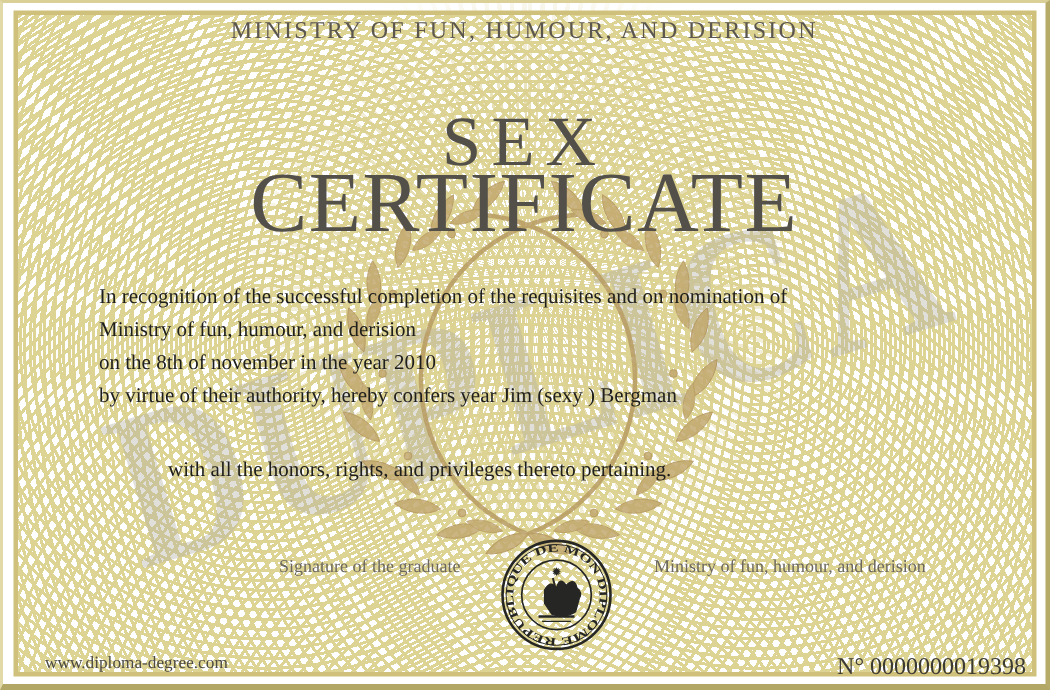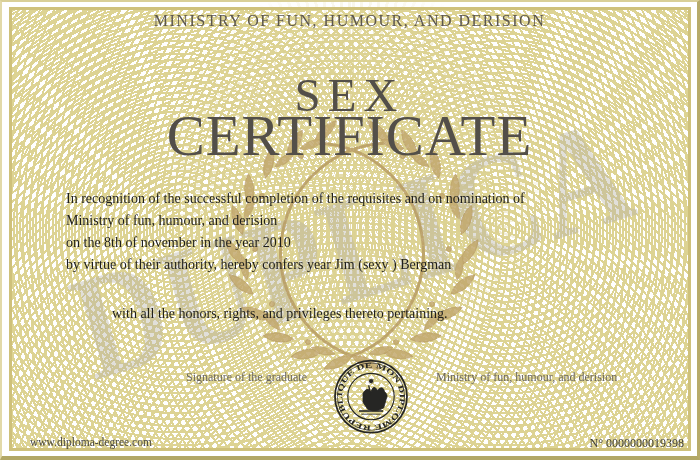--- a/index.html
+++ b/index.html
@@ -42,21 +42,21 @@
   .title{left:0;right:0;top:72px;text-align:center;color:#534f49;}
   .title .l1{font-size:47px;letter-spacing:7px;line-height:42px;}
   .title .l2{font-size:57px;letter-spacing:1px;line-height:40px;}
   .body{left:64px;top:186px;font-size:14px;line-height:22px;color:#1e1e1c;white-space:nowrap;}
   .body .closing{margin-top:27px;padding-left:46px;}
   .sig{font-size:12px;color:#6b675e;white-space:nowrap;margin-left:24px;}
   .sig.left{left:160px;top:368px;}
   .sig.right{left:410px;top:368px;}
   .seal{position:absolute;left:329px;top:353px;z-index:7;}
   .footer-url{left:28px;top:434px;font-size:11.5px;color:#4c4a42;}
-  .serial{right:13px;top:434px;font-size:12px;color:#3b3a33;padding-left:37px;}
+  .serial{right:13px;top:434px;font-size:16px;color:#3b3a33;padding-left:37px;}
 </style>
 </head>
 <body>
 
 <div class="cert">
 
   <div class="guilloche"></div>
   <div class="sunburst"></div>
 
   <div class="watermark">DUPLICA</div>

